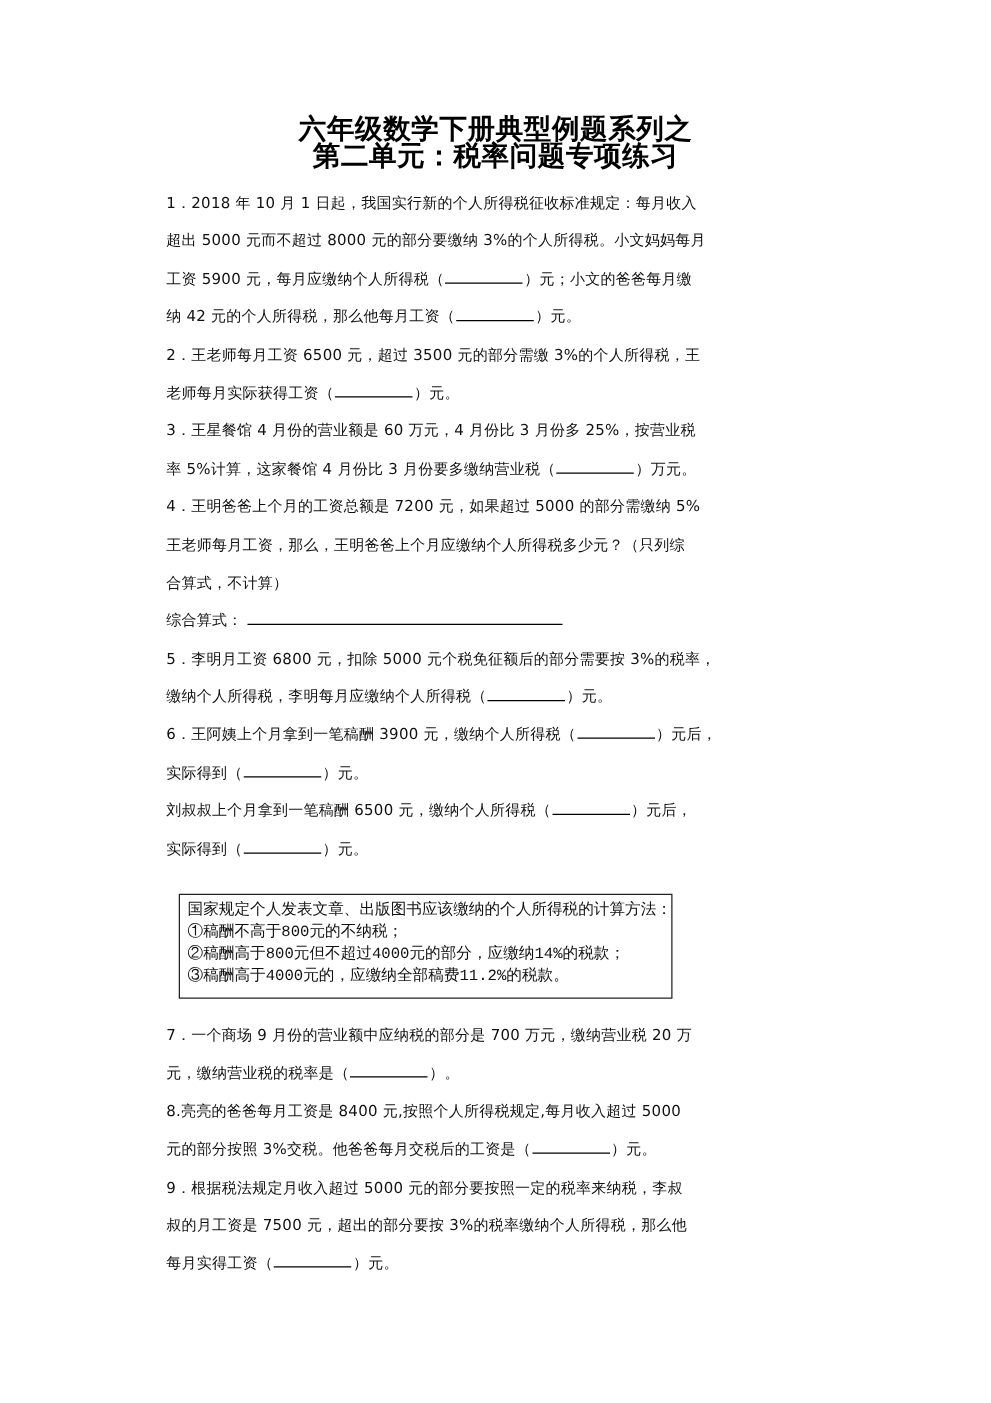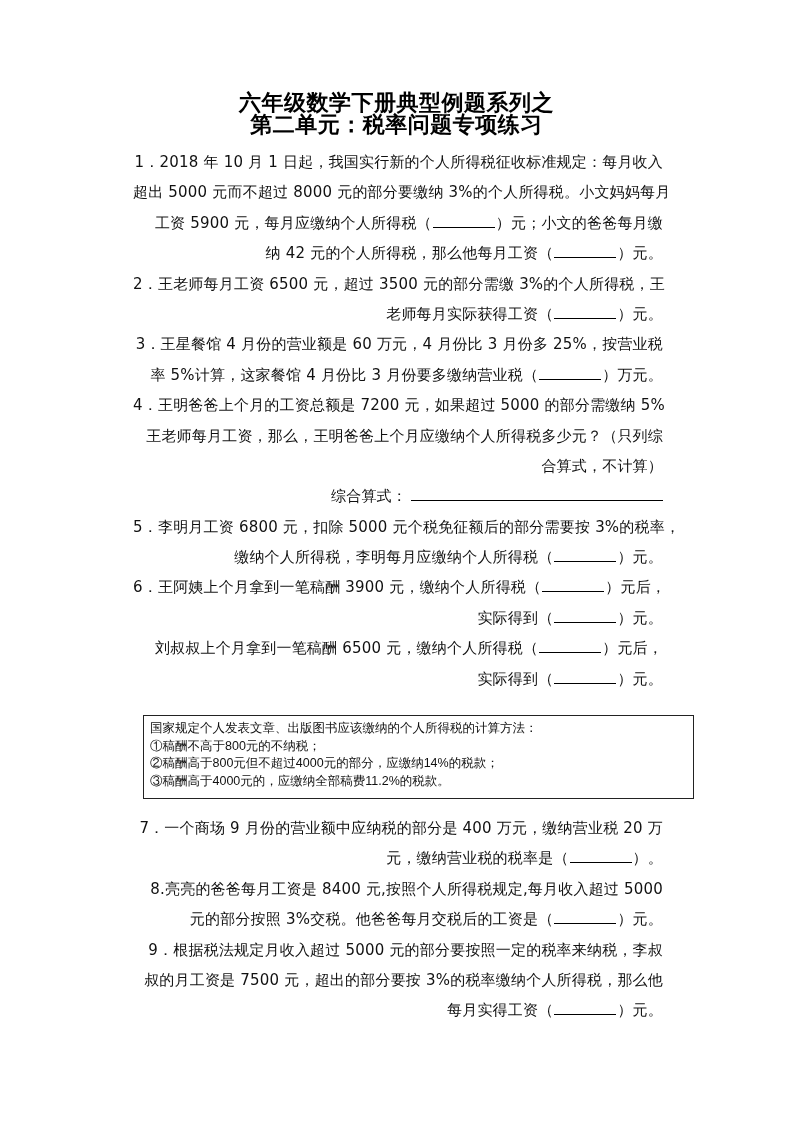--- a/index.html
+++ b/index.html
@@ -4,26 +4,26 @@
 <style>
   html, body { margin: 0; padding: 0; background: #ffffff; }
   body { width: 793px; height: 1122px; position: relative; overflow: hidden;
          font-family: "DejaVu Sans", "Liberation Sans", sans-serif; color: #111; }
   .page { position: absolute; left: 0; top: 0; width: 793px; height: 1122px; background: #fff; }
   .title { position: absolute; left: 0; width: 793px; text-align: center;
            font-weight: bold; font-size: 22px; letter-spacing: 0.5px; color: #000; }
   .t1 { top: 88px; }
   .t2 { top: 110px; text-align: center; }
   .content { position: absolute; left: 133px; width: 530px; top: 147px; }
-  .line { font-size: 15px; line-height: 30.4px; height: 30.4px; white-space: nowrap; letter-spacing: 0.2px; text-align: right; }
+  .line { font-size: 12px; line-height: 30.4px; height: 30.4px; white-space: nowrap; letter-spacing: 0.2px; }
   .blank { display: inline-block; width: 62px; border-bottom: 1px solid #000; height: 14px; vertical-align: baseline; margin: 0 1px; }
   .formula-blank { display: inline-block; width: 252px; border-bottom: 1px solid #000; height: 14px; vertical-align: baseline; margin-left: 4px; }
-  .box { position: absolute; left: 143px; top: 715px; width: 551px; height: 84px;
+  .box { position: absolute; left: 143px; top: 715px; width: 395px; height: 84px;
          border: 1px solid #222; padding: 4px 6px; box-sizing: border-box;
-         font-family: Liberation Sans, sans-serif; font-size: 12.5px; line-height: 17.5px; color: #111; }
+         font-family: Liberation Mono, monospace; font-size: 12.5px; line-height: 17.5px; color: #111; }
   .box div { white-space: nowrap; }
 </style>
 </head>
 <body>
 
 <div class="page">
 
   <div class="title t1">六年级数学下册典型例题系列之</div>
   <div class="title t2">第二单元：税率问题专项练习</div>
 
@@ -69,21 +69,21 @@
   <div class="box">
     <div>国家规定个人发表文章、出版图书应该缴纳的个人所得税的计算方法：</div>
     <div>①稿酬不高于800元的不纳税；</div>
     <div>②稿酬高于800元但不超过4000元的部分，应缴纳14%的税款；</div>
     <div>③稿酬高于4000元的，应缴纳全部稿费11.2%的税款。</div>
   </div>
 
   <div class="content" style="top: 813px;">
 
     <div>
-      <div class="line">7．一个商场 9 月份的营业额中应纳税的部分是 400 万元，缴纳营业税 20 万</div>
+      <div class="line">7．一个商场 9 月份的营业额中应纳税的部分是 700 万元，缴纳营业税 20 万</div>
       <div class="line"><span>元，缴纳营业税的税率是（</span><span class="blank"></span><span>）。</span></div>
     </div>
 
     <div>
       <div class="line">8.亮亮的爸爸每月工资是 8400 元,按照个人所得税规定,每月收入超过 5000</div>
       <div class="line"><span>元的部分按照 3%交税。他爸爸每月交税后的工资是（</span><span class="blank"></span><span>）元。</span></div>
     </div>
 
     <div>
       <div class="line">9．根据税法规定月收入超过 5000 元的部分要按照一定的税率来纳税，李叔</div>

